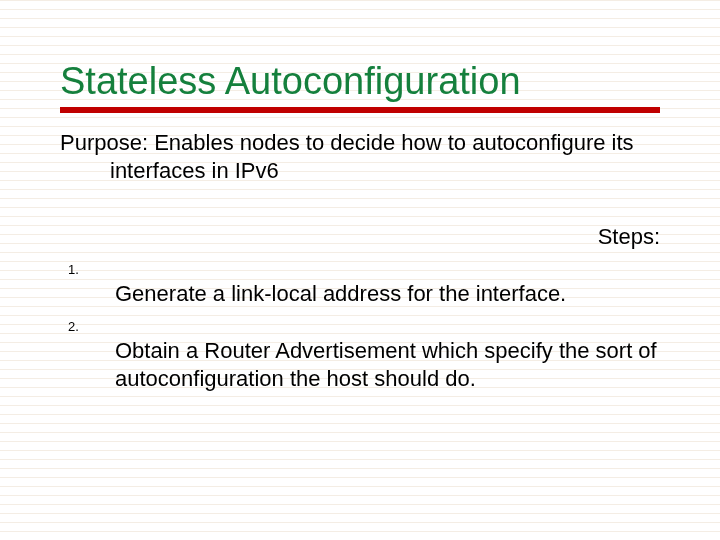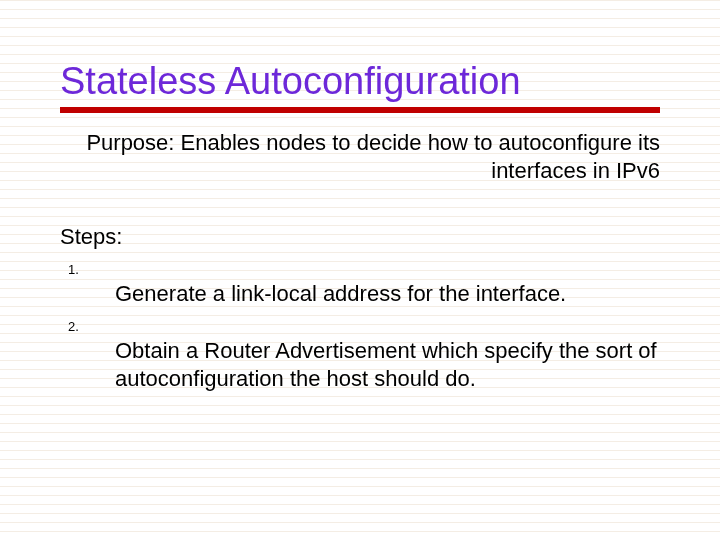--- a/index.html
+++ b/index.html
@@ -28,47 +28,47 @@
     position: relative;
     z-index: 1;
     padding: 60px 60px 40px 60px;
     box-sizing: border-box;
     width: 100%;
     height: 100%;
   }
   .title {
     font-size: 38px;
     font-weight: 400;
-    color: #6d28d9;
+    color: #15803d;
     margin: 0 0 4px 0;
     letter-spacing: 0px;
   }
   .rule {
     height: 6px;
     width: 100%;
     background: #c00000;
     margin-bottom: 16px;
   }
   .purpose {
     font-size: 22px;
     color: #000000;
     line-height: 1.25;
     margin: 0 0 40px 0;
     padding-left: 0px;
-    text-align: right;
   }
   .purpose .indent {
     display: block;
     padding-left: 50px;
     text-indent: -50px;
   }
   .steps-label {
     font-size: 22px;
     color: #000000;
     margin: 0 0 6px 0;
+    text-align: right;
   }
   .steps {
     margin: 0;
     padding: 0;
     list-style: none;
   }
   .steps li {
     display: flex;
     align-items: flex-start;
     font-size: 22px;

